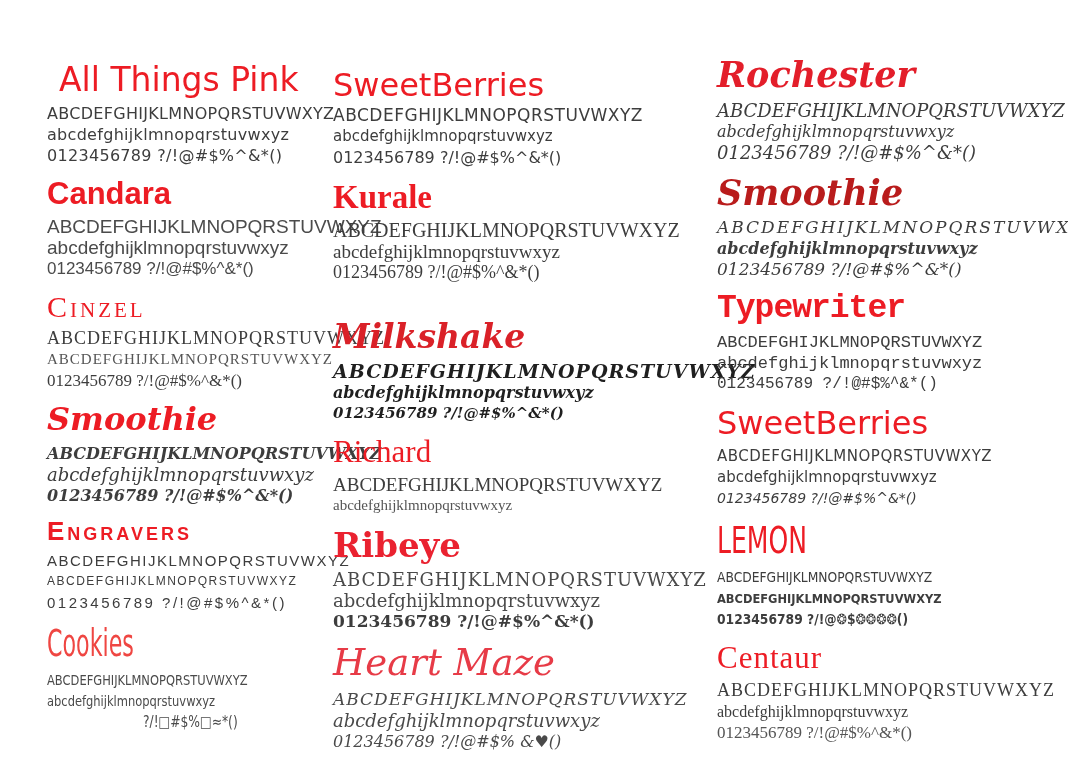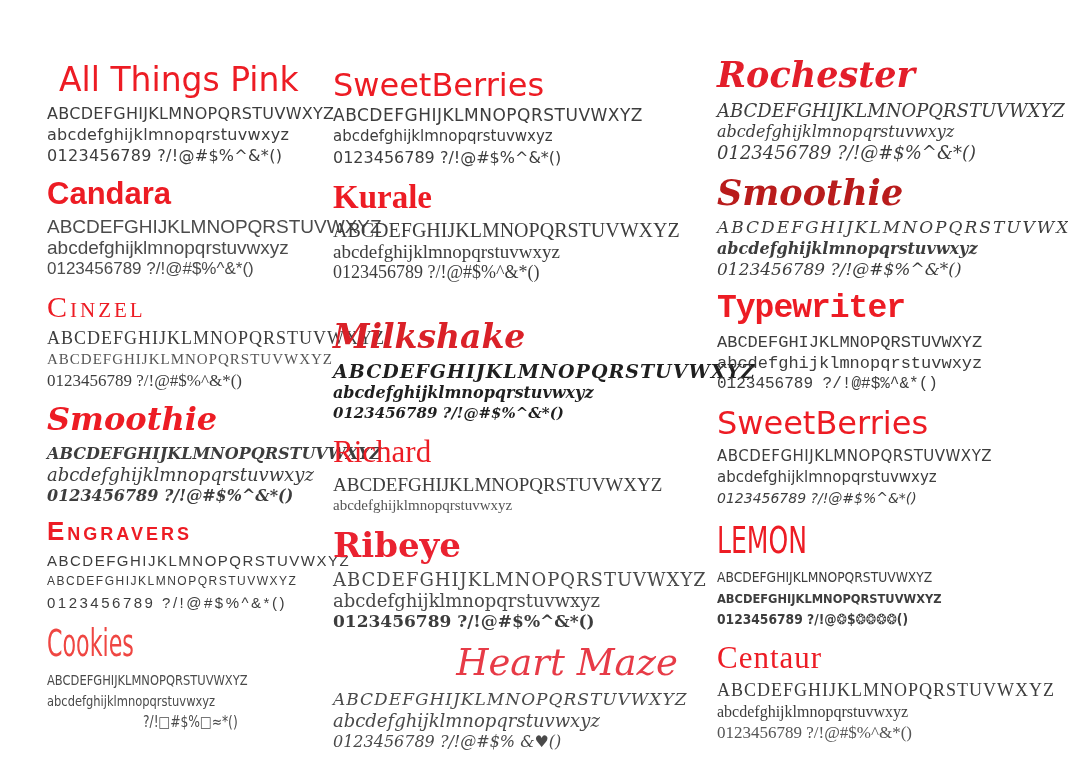--- a/index.html
+++ b/index.html
@@ -178,21 +178,21 @@
       <div class="line line-0">ABCDEFGHIJKLMNOPQRSTUVWXYZ</div>
       <div class="line line-1">abcdefghijklmnopqrstuvwxyz</div>
     </div>
     <div class="font-entry f10">
       <div class="font-title" style="color: rgb(234, 34, 48);">Ribeye</div>
       <div class="line line-0">ABCDEFGHIJKLMNOPQRSTUVWXYZ</div>
       <div class="line line-1">abcdefghijklmnopqrstuvwxyz</div>
       <div class="line line-2">0123456789 ?/!@#$%^&amp;*()</div>
     </div>
     <div class="font-entry f11">
-      <div class="font-title" style="color: rgb(231, 59, 71); text-align: right;">Heart Maze</div>
+      <div class="font-title" style="color: rgb(231, 59, 71);">Heart Maze</div>
       <div class="line line-0">ABCDEFGHIJKLMNOPQRSTUVWXYZ</div>
       <div class="line line-1">abcdefghijklmnopqrstuvwxyz</div>
       <div class="line line-2">0123456789 ?/!@#$% &amp;♥()</div>
     </div>
   </div>
 <div class="column" id="col3">
     <div class="font-entry f12">
       <div class="font-title" style="color: rgb(227, 30, 42);">Rochester</div>
       <div class="line line-0">ABCDEFGHIJKLMNOPQRSTUVWXYZ</div>
       <div class="line line-1">abcdefghijklmnopqrstuvwxyz</div>

